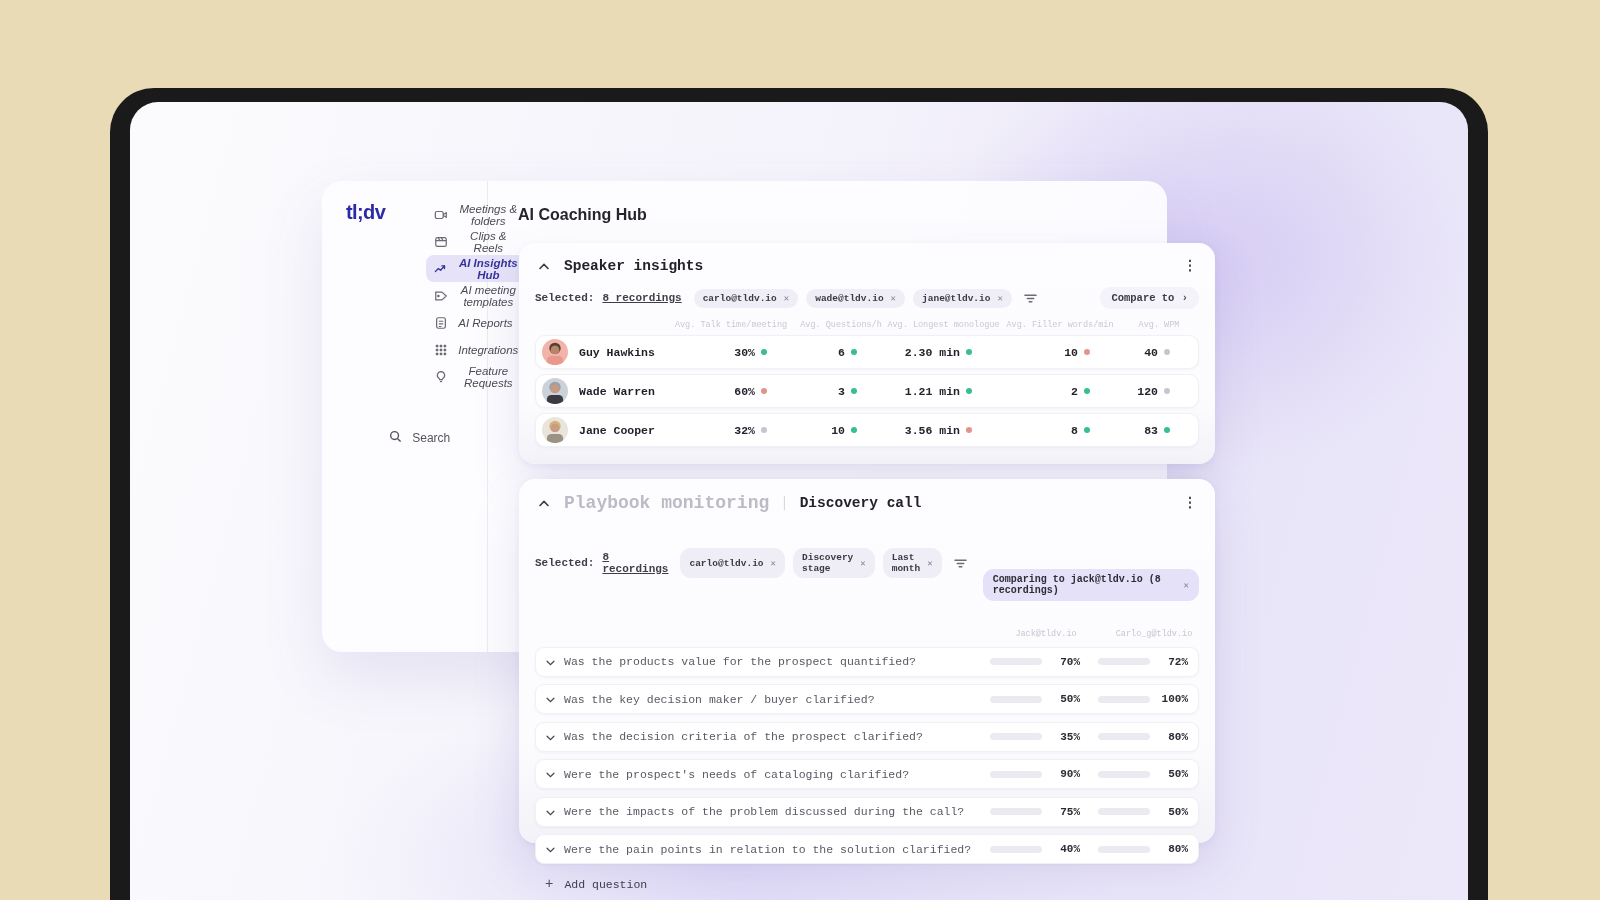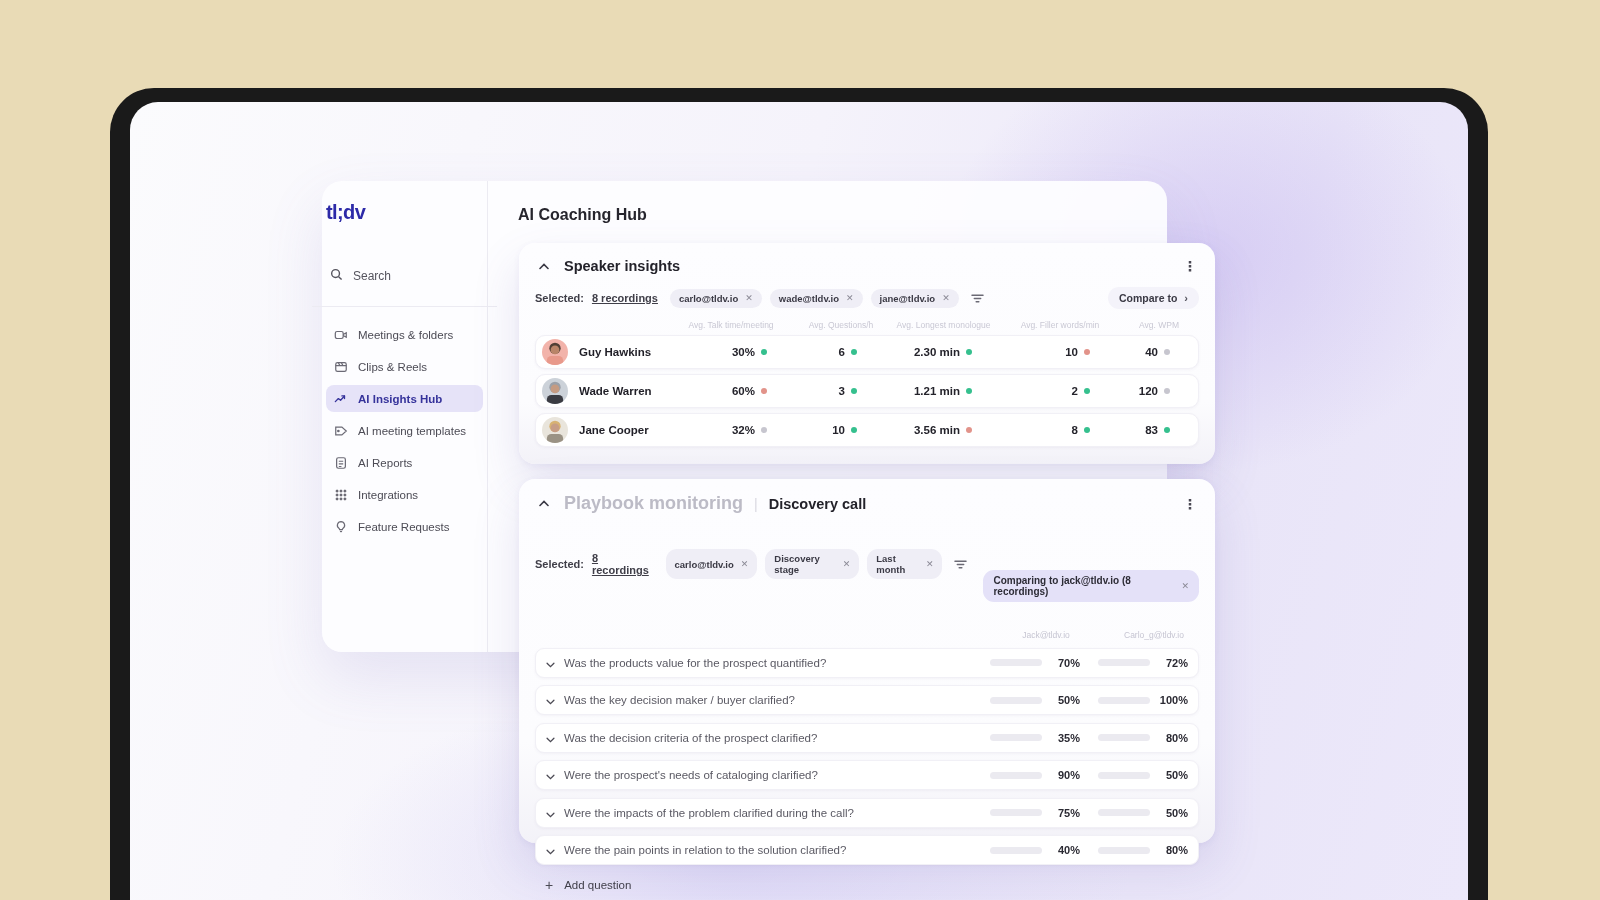--- a/index.html
+++ b/index.html
@@ -25,40 +25,41 @@
     background:radial-gradient(closest-side,rgba(190,182,240,.40),rgba(190,182,240,0) 75%);pointer-events:none;}
 
   .app-window{
     position:absolute;left:192px;top:79px;width:845px;height:471px;
     background:rgba(253,253,255,.94);border-radius:20px;
     box-shadow:0 26px 60px rgba(118,104,188,.14);
   }
   .sidebar{
     position:absolute;left:0;top:0;bottom:0;width:166px;
     border-right:1px solid #ecebf2;box-sizing:border-box;
-    padding:20px 4px;display:flex;flex-direction:column;
+    padding:20px 24px;display:flex;flex-direction:row;text-align:center;
   }
   .logo{font-size:20px;font-weight:800;letter-spacing:-.6px;color:#2d2aa8;}
   .search-row{margin-top:42px;display:flex;align-items:center;gap:10px;
     color:#55545e;font-size:12px;cursor:pointer;padding:2px 4px;}
   .side-divider{height:1px;background:#ecebf2;margin:20px -14px 14px -14px;}
-  .nav{display:flex;flex-direction:column;gap:5px;}
+  .nav{display:flex;flex-direction:column;font-style:italic;}
   .nav-item{display:flex;align-items:center;gap:10px;height:27px;border-radius:8px;
     padding:0 8px;font-size:11.5px;color:#4c4b55;cursor:pointer;}
   .nav-item.active{background:#e6e3f8;color:#36339b;font-weight:700;}
   .nav-item .ic{display:flex;width:14px;height:14px;align-items:center;justify-content:center;}
   .nav-item svg{stroke:#6b6a75;}
   .nav-item.active svg{stroke:#36339b;}
   .page-title{position:absolute;left:196px;top:25px;font-size:16px;font-weight:600;color:#26252d;}
 
   .card{
     position:absolute;left:389px;width:696px;box-sizing:border-box;
     background:linear-gradient(#fdfdff 0%,#fcfcfe 72%,#f3f2f8 100%);
     border-radius:16px;padding:0 16px;
     box-shadow:0 22px 48px rgba(104,92,176,.16),0 2px 6px rgba(104,92,176,.07);
+    font-family:Liberation Mono, monospace;
   }
   .card.speaker{top:141px;height:221px;}
   .card.playbook{top:377px;height:364px;}
 
   .card-head{display:flex;align-items:center;gap:11px;padding-top:14px;}
   .card-title{font-size:14.5px;font-weight:600;color:#23222a;}
   .card-title-muted{font-size:18px;font-weight:600;color:#bcbbc6;}
   .title-sep{color:#d9d8e0;font-size:14px;}
   .spacer{flex:1;}
   .icon-btn{display:flex;align-items:center;justify-content:center;cursor:pointer;
@@ -489,21 +490,21 @@
             <span class="p-gap"></span>
             <span class="bar-group">
               <span class="track"><span class="fill" style="width: 50%; background: rgb(241, 171, 160);"></span></span>
               <span class="pct">50%</span>
             </span>
           </div>
           <div class="p-row">
             <span><svg width="9" height="6" viewBox="0 0 10 7" fill="none" stroke="#4b4a54" stroke-width="1.5" stroke-linecap="round">
                 <polyline points="1,1.5 5,5.5 9,1.5"></polyline>
               </svg></span>
-            <span class="p-q">Were the impacts of the problem clarified during the call?</span>
+            <span class="p-q">Were the impacts of the problem discussed during the call?</span>
             <span class="spacer"></span>
             <span class="bar-group">
               <span class="track"><span class="fill" style="width: 75%; background: rgb(47, 196, 146);"></span></span>
               <span class="pct">75%</span>
             </span>
             <span class="p-gap"></span>
             <span class="bar-group">
               <span class="track"><span class="fill" style="width: 50%; background: rgb(241, 171, 160);"></span></span>
               <span class="pct">50%</span>
             </span>

